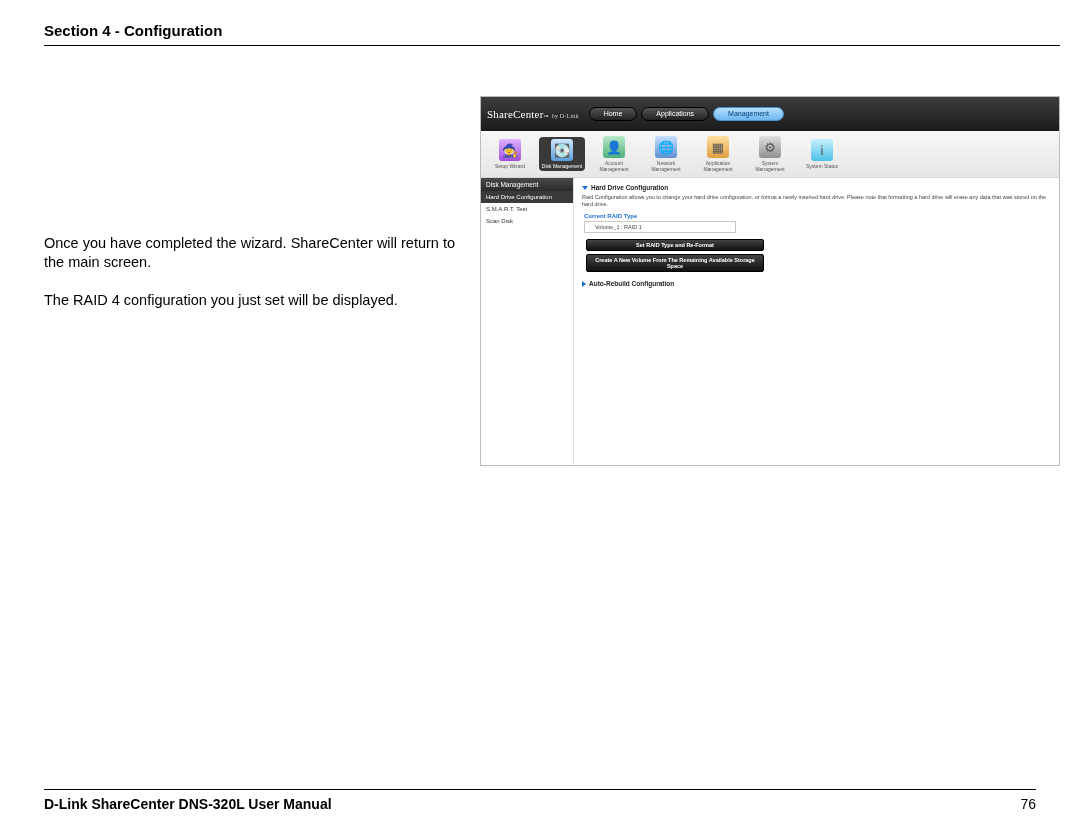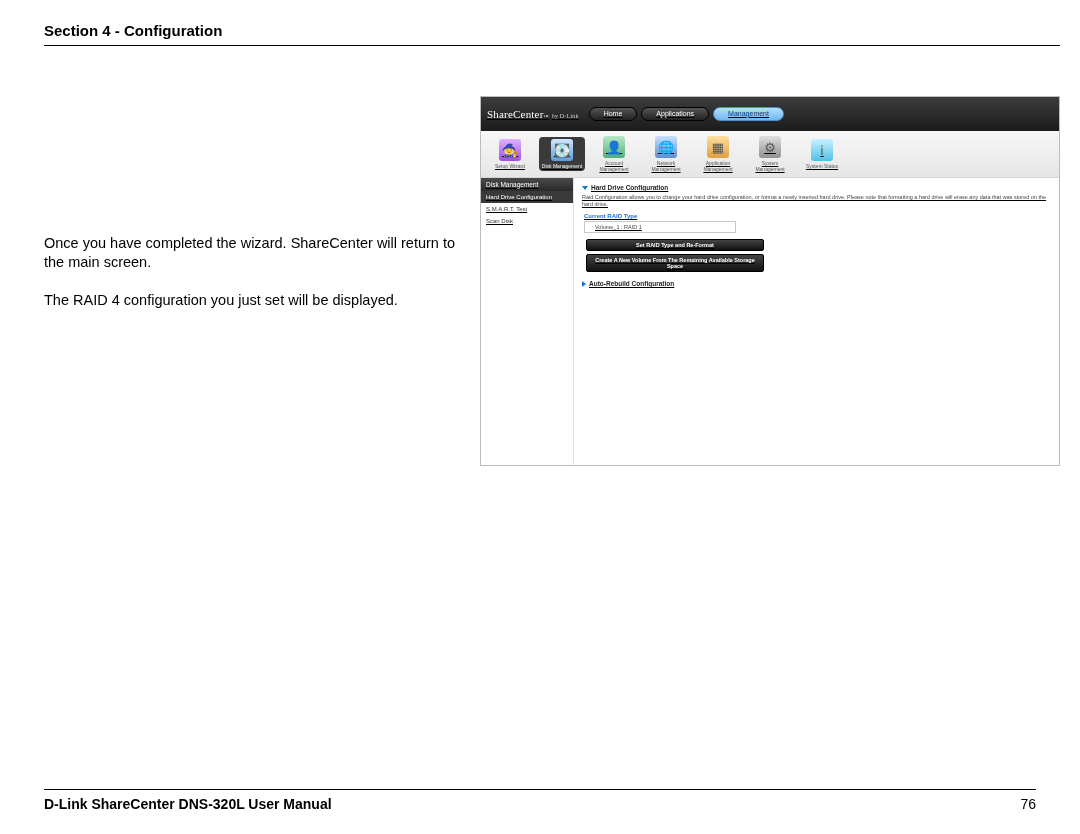--- a/index.html
+++ b/index.html
@@ -43,21 +43,20 @@
   }
   .screenshot {
     flex: 1;
     border: 1px solid #bcbcbc;
     background: #fff;
     height: 370px;
     box-sizing: border-box;
     display: flex;
     flex-direction: column;
     font-size: 7px;
-    text-decoration: underline;
   }
   
   .ss-top {
     background: linear-gradient(#3d3d3d, #1b1b1b);
     height: 34px;
     display: flex;
     align-items: center;
     color: #fff;
     padding: 0 6px;
     gap: 4px;

